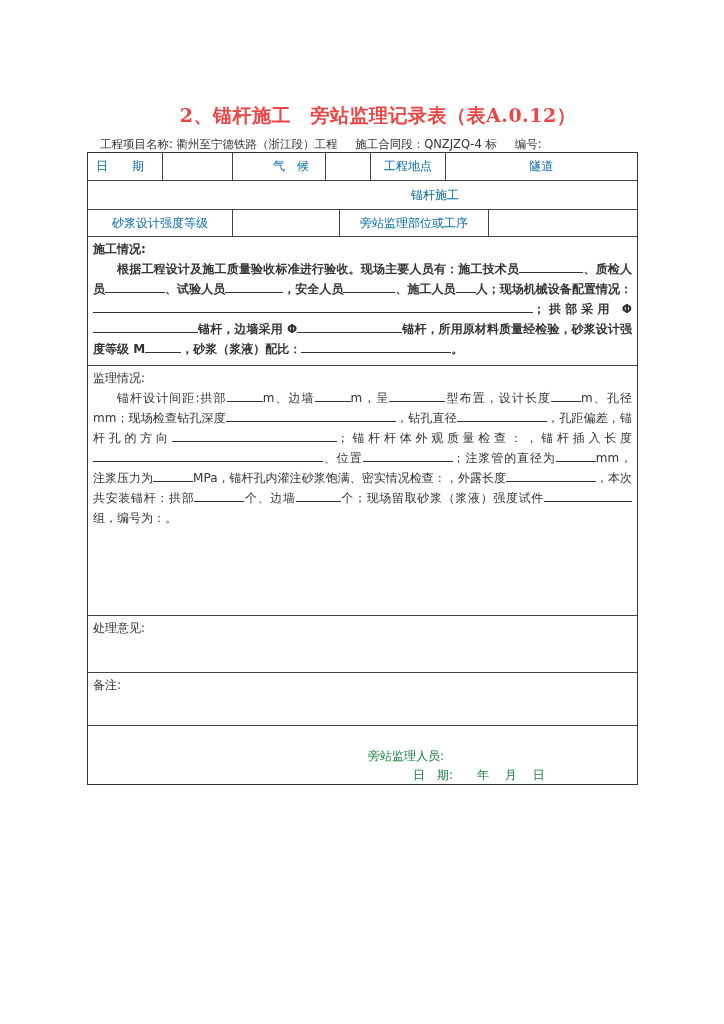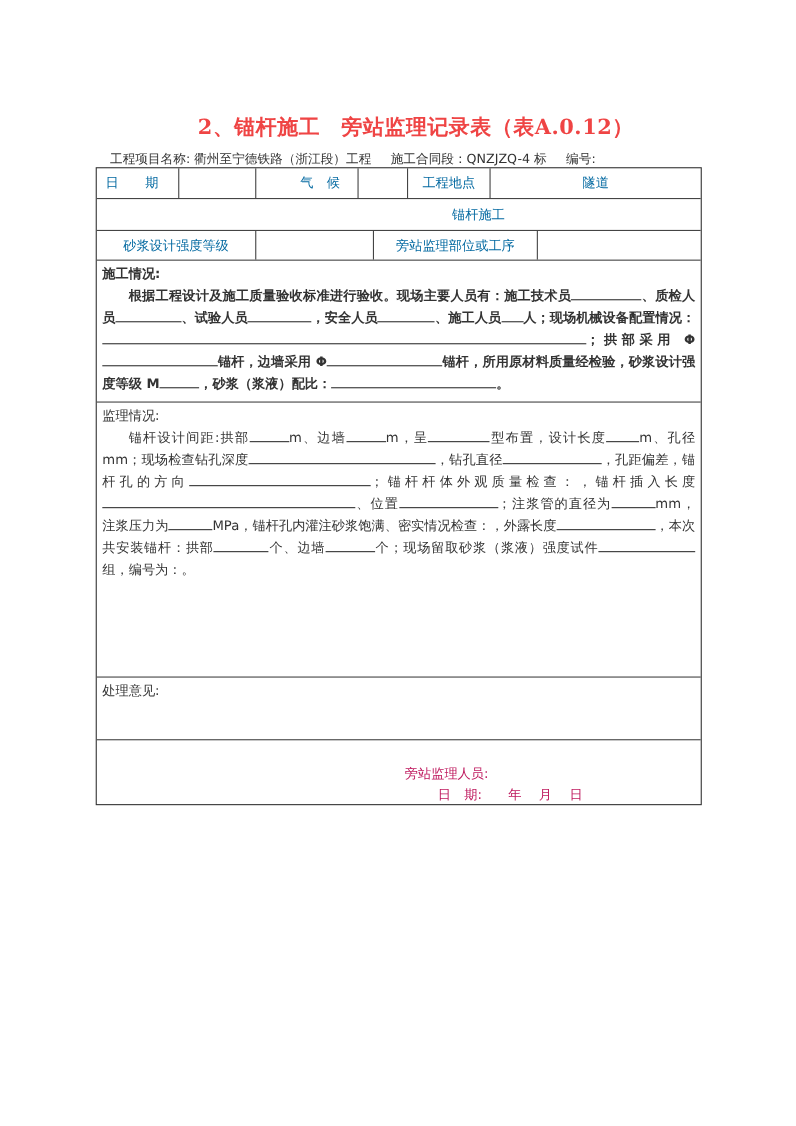--- a/index.html
+++ b/index.html
@@ -9,21 +9,21 @@
   .meta span { margin-right: 14px; }
   .tbl { position: absolute; left: 87px; top: 152px; width: 551px; border: 1px solid #333; box-sizing: border-box; }
   .row { position: relative; border-bottom: 1px solid #444; box-sizing: border-box; }
   .row:last-child { border-bottom: none; }
   .cell { position: absolute; top: 0; bottom: 0; display: flex; align-items: center; justify-content: center; font-size: 12px; color: #0369a1; border-right: 1px solid #444; box-sizing: border-box; }
   .cell.last { border-right: none; }
   .cell.left { justify-content: flex-start; padding-left: 8px; }
   .block { padding: 2px 5px; font-size: 12px; line-height: 20px; color: #333; }
   .para { text-indent: 2em; text-align: justify; }
   .blank { display: inline-block; border-bottom: 1px solid #333; height: 13px; vertical-align: baseline; }
-  .sig { position: absolute; font-size: 12px; color: #be185d; white-space: nowrap; }
+  .sig { position: absolute; font-size: 12px; color: #15803d; white-space: nowrap; }
 </style>
 </head>
 <body>
 
 <div class="title">2、锚杆施工　旁站监理记录表（表A.0.12）</div>
 
 <div class="meta">
   <span>工程项目名称: 衢州至宁德铁路（浙江段）工程</span>
   <span>施工合同段：QNZJZQ-4 标</span>
   <span>编号:</span>
@@ -69,18 +69,23 @@
     </div>
   </div>
 
 
   <div class="row" style="height:57px;">
     <div class="block">
         <div>处理意见:</div>
       </div>
   </div>
 
+  <div class="row" style="height:53px;">
+    <div class="block">
+        <div>备注:</div>
+      </div>
+  </div>
 
   <div class="row" style="height:58px;">
     <div class="sig" style="left:280px;top:22px;">旁站监理人员:</div>
-    <div class="sig" style="left:310px;top:41px;">日　期:　　年　 月　 日</div>
+    <div class="sig" style="left:325px;top:41px;">日　期:　　年　 月　 日</div>
   </div>
 </div>
 
 </body></html>

